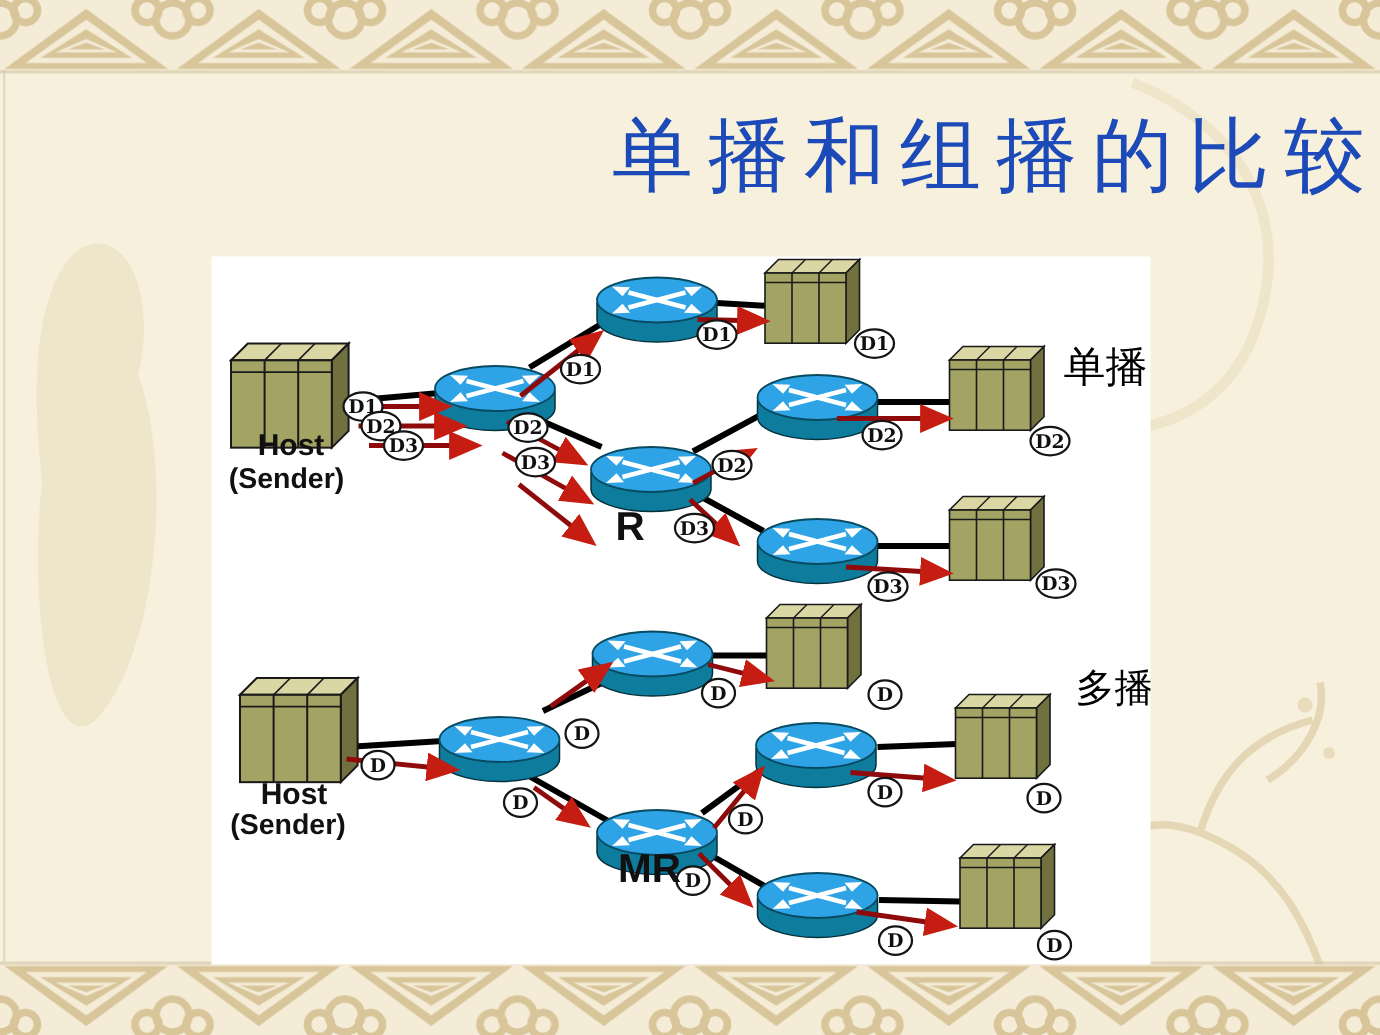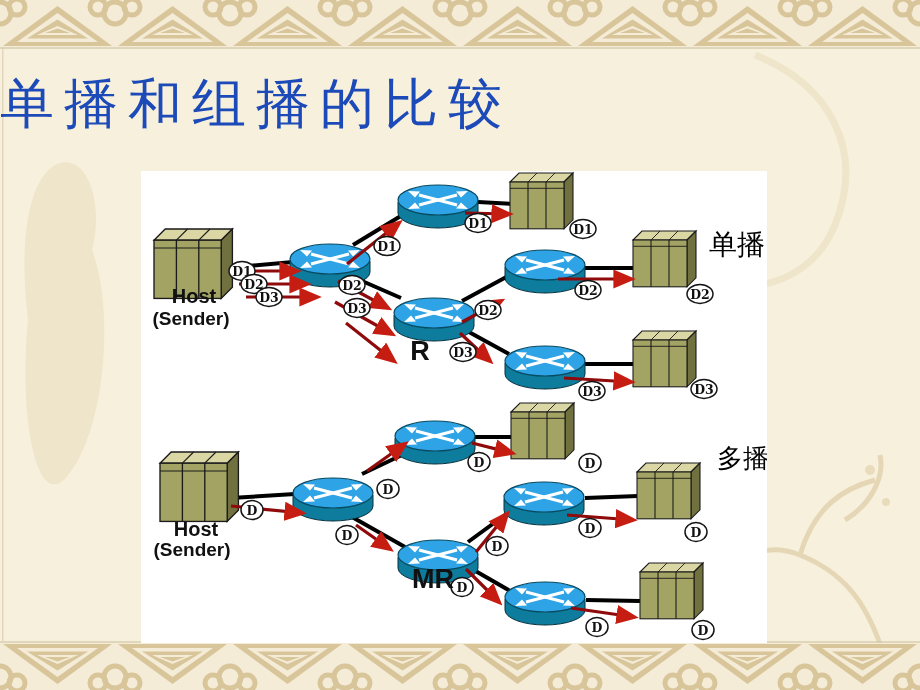--- a/index.html
+++ b/index.html
@@ -2,21 +2,21 @@
 <html><head>
 <meta charset="utf-8">
 <style>
   html,body{margin:0;padding:0;}
   .slide{
     position:relative;width:920px;height:690px;overflow:hidden;
     background:#F7F0DC;font-family:"Liberation Sans",sans-serif;
   }
   .bg-layer{position:absolute;left:0;top:0;width:920px;height:690px;}
   .slide-title{
-    position:absolute;top:74px;left:0;width:100%;text-align:left;
+    position:absolute;top:74px;left:0;width:100%;text-align:right;
     font-family:"DejaVu Serif","Liberation Serif",serif;
     font-size:54px;line-height:60px;color:#1C4AB8;letter-spacing:10px;
     white-space:nowrap;
   }
   .diagram{
     position:absolute;left:141px;top:171px;width:626px;height:472px;
     background:#FFFFFF;
   }
   .diagram svg{display:block;}
   .blk{stroke:#000000;stroke-width:4;}

